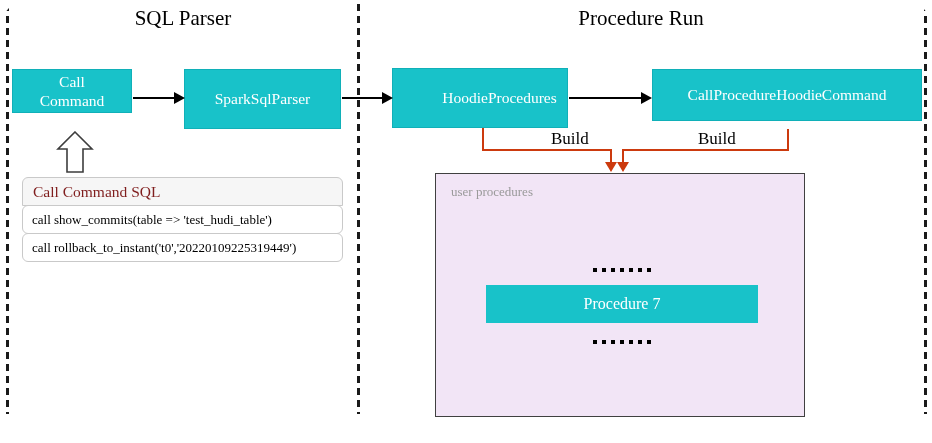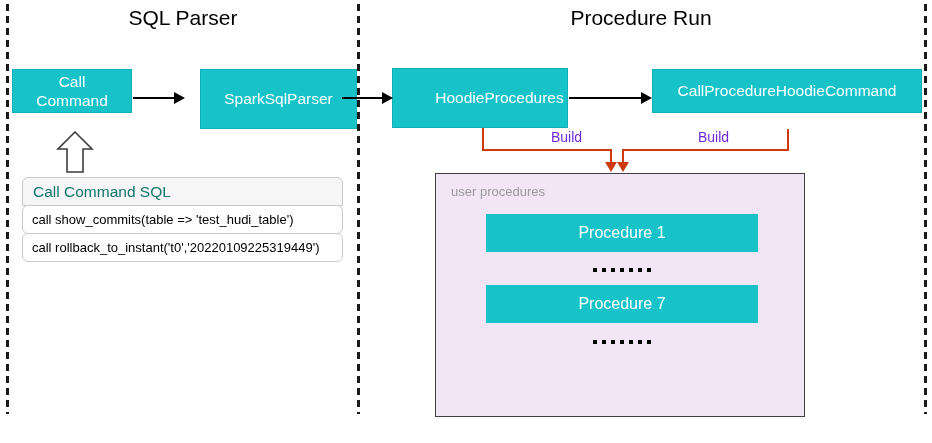--- a/index.html
+++ b/index.html
@@ -1,18 +1,18 @@
 <!DOCTYPE html>
 <html><head>
 <meta charset="utf-8">
 <style>
   html,body { margin:0; padding:0; background:#ffffff; }
   #canvas {
     position:relative; width:932px; height:443px; background:#ffffff;
-    font-family:Liberation Sans, sans-serif; overflow:hidden;
+    font-family:Liberation Serif, serif; overflow:hidden;border-radius:29px;
   }
 
   
   .vdash {
     position:absolute; top:4px; height:410px; width:3px;
     background:repeating-linear-gradient(to bottom, #1a1a1a 0 7px, transparent 7px 12px);
   }
 
   .section-title {
     position:absolute; top:6px; font-size:21px; color:#000; text-align:center;
@@ -34,27 +34,27 @@
     border-left:11px solid #000; border-top:6px solid transparent; border-bottom:6px solid transparent;
   }
 
   
   .rv { position:absolute; width:2px; }
   .rh { position:absolute; height:2px; }
   .rarrow {
     position:absolute; width:0; height:0;
     border-top:10px solid; border-left:6px solid transparent; border-right:6px solid transparent;
   }
-  .edge-label { position:absolute; font-size:14px; color:#6d28d9; white-space:nowrap; }
+  .edge-label { position:absolute; font-size:17px; color:#000000; white-space:nowrap; }
 
   
   .sql-table { position:absolute; left:22px; top:177px; width:321px; }
   .sql-header {
     box-sizing:border-box; height:29px; background:#F6F6F6; border:1px solid #C9C9C9;
-    border-radius:6px 6px 0 0; font-size:15.5px; color:#0f766e;
+    border-radius:6px 6px 0 0; font-size:15.5px; color:#7f1d1d;
     display:flex; align-items:center; padding:0 10px;
   }
   .sql-row {
     box-sizing:border-box; height:29px; background:#ffffff; border:1px solid #C9C9C9;
     border-radius:6px; margin-top:-1px; font-size:13px; color:#000;
     display:flex; align-items:center; padding:0 9px; white-space:nowrap;
   }
 
   
   .pink-panel {
@@ -79,28 +79,28 @@
   <div class="vdash" style="left:6px"></div>
   <div class="vdash" style="left:357px"></div>
   <div class="vdash" style="left:924px"></div>
 
   <div class="section-title" style="left:183px">SQL Parser</div>
   <div class="section-title" style="left:641px">Procedure Run</div>
 
   <div class="node" style="left:12px; top:69px; width:120px; height:44px;">
     <span class="wrap-narrow">Call Command</span>
   </div>
-  <div class="node" style="left:184px; top:69px; width:157px; height:60px;margin-left:16px;">
+  <div class="node" style="left:184px; top:69px; width:157px; height:60px;">
     <span>SparkSqlParser</span>
   </div>
 
   <div class="node" style="left:392px; top:68px; width:176px; height:60px;padding-left:39px;">
     <span>HoodieProcedures</span>
   </div>
-  <div class="node" style="left:652px; top:69px; width:270px; height:44px;">
+  <div class="node" style="left:652px; top:69px; width:270px; height:52px;">
     <span>CallProcedureHoodieCommand</span>
   </div>
 
   <div class="harrow" style="left:133px; top:97px; width:41px;"></div>
   <div class="harrow" style="left:342px; top:97px; width:40px;"></div>
   <div class="harrow" style="left:569px; top:97px; width:72px;"></div>
 
   <svg class="hollow-arrow" width="38" height="42" viewBox="0 0 38 42">
     <polygon points="19,1 36,18 27,18 27,41 11,41 11,18 2,18" fill="#ffffff" stroke="#3d3d3d" stroke-width="1.6"></polygon>
   </svg>
@@ -120,21 +120,20 @@
   <div class="rh" style="left:622px; top:149px; width:167px; background:#CC3A0E;"></div>
   <div class="rv" style="left:622px; top:149px; height:14px; background:#CC3A0E;"></div>
   <div class="rarrow" style="left:617px; top:162px; border-top-color:#CC3A0E;"></div>
 
   <div class="edge-label" style="left:551px; top:129px;">Build</div>
   <div class="edge-label" style="left:698px; top:129px;">Build</div>
 
   <div class="pink-panel">
     <div class="pink-label">user procedures</div>
 
-    <div class="proc-bar" style="top:40px;">Procedure 1</div>
 
     <div class="dots" style="top:94px;">
       <i></i>
         <i></i>
         <i></i>
         <i></i>
         <i></i>
         <i></i>
         <i></i>
     </div>

